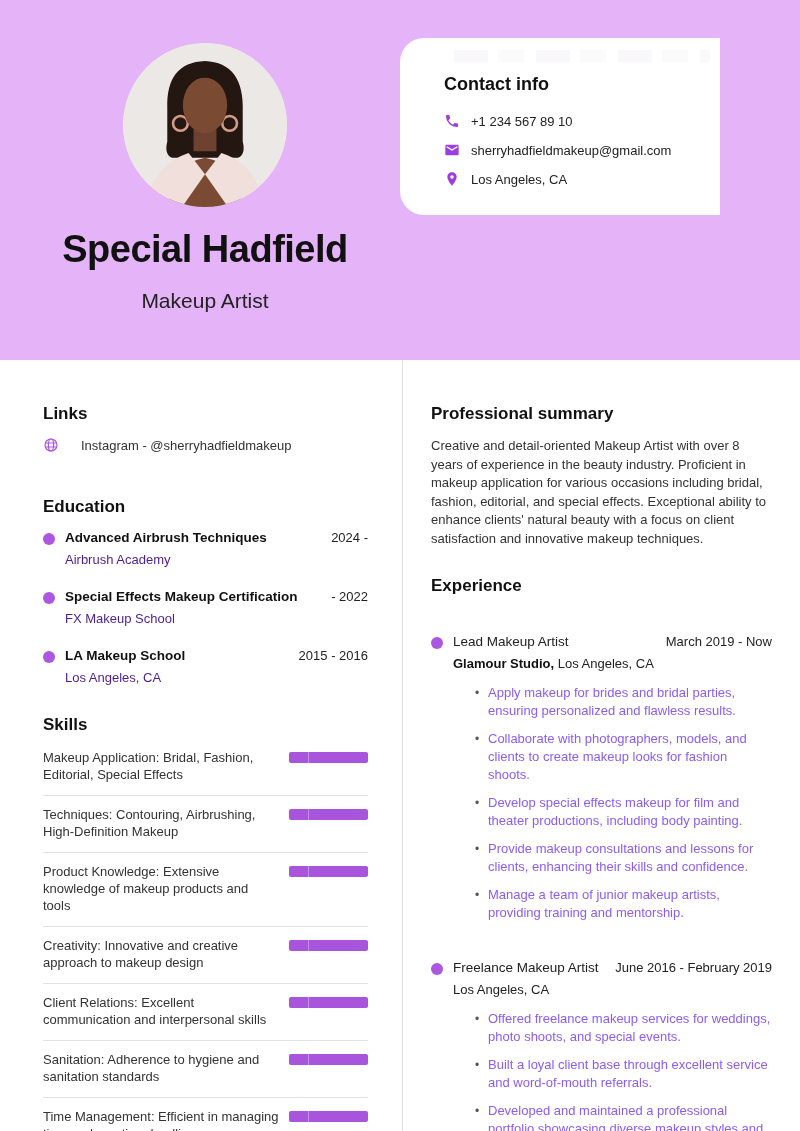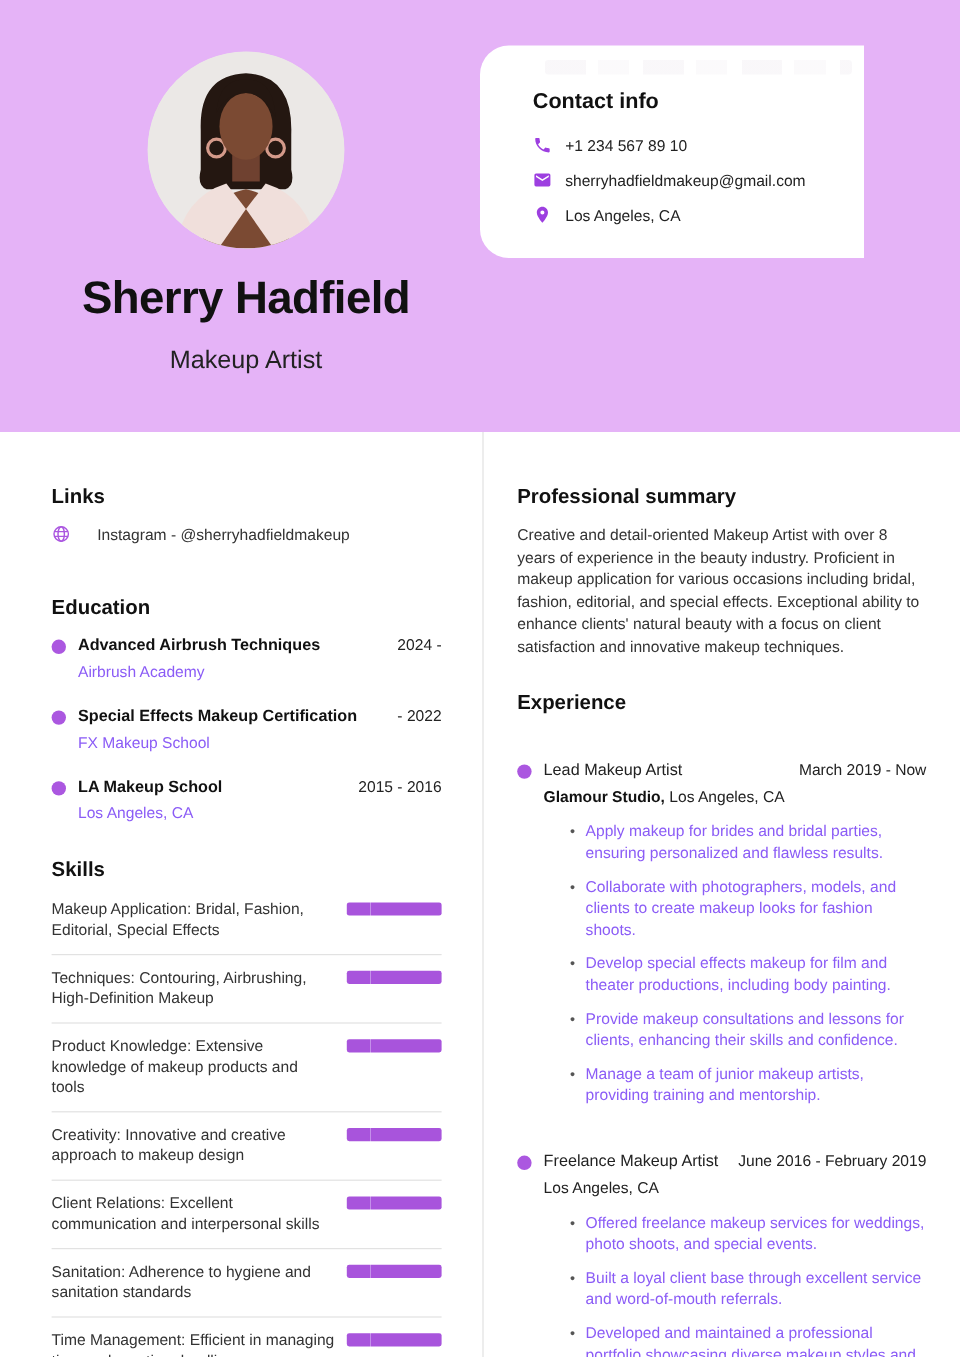--- a/index.html
+++ b/index.html
@@ -71,21 +71,21 @@
   .edu-block{margin-bottom:30px;margin-top:44px;}
   .edu-item{position:relative;padding-left:22px;margin-bottom:22px;}
   .edu-item:last-child{margin-bottom:0;}
   .dot{
     position:absolute;left:0;top:3px;width:12px;height:12px;border-radius:50%;
     background:var(--bullet);
   }
   .edu-head{display:flex;justify-content:space-between;align-items:baseline;gap:8px;}
   .edu-title{font-size:13.5px;font-weight:700;color:var(--text-dark);}
   .edu-dates{font-size:13px;color:#222;white-space:nowrap;}
-  .edu-sub{margin-top:7px;font-size:13px;color:#8b5cf6;}
+  .edu-sub{margin-top:7px;font-size:13px;color:#4c1d95;}
 
   
   .skill-item{
     display:flex;justify-content:space-between;align-items:flex-start;gap:10px;
     padding:10px 0 12px;border-bottom:1px solid var(--divider);
   }
   .skill-label{font-size:13px;line-height:17px;color:#333;width:240px;}
   .skill-bar-track{width:80px;margin-top:3px;}
   .skill-bar{
     height:11px;border-radius:2px;
@@ -160,21 +160,21 @@
         <span class="cicon">
           <svg viewBox="0 0 24 24">
               <path d="M12 2C8.1 2 5 5.1 5 9c0 5.2 7 13 7 13s7-7.8 7-13c0-3.9-3.1-7-7-7zm0 9.5c-1.4 0-2.5-1.1-2.5-2.5S10.6 6.5 12 6.5s2.5 1.1 2.5 2.5-1.1 2.5-2.5 2.5z"></path>
             </svg>
         </span>
         <span class="ctext">Los Angeles, CA</span>
       </div>
     </div>
 
     <div class="name-block">
-      <h1>Sherry Hadfield</h1>
+      <h1>Special Hadfield</h1>
       <div class="job-title">Makeup Artist</div>
     </div>
   </header>
 
   <div class="content">
 
     <div class="col-left">
 
       <div class="links-block">
         <h3 class="section">Links</h3>

